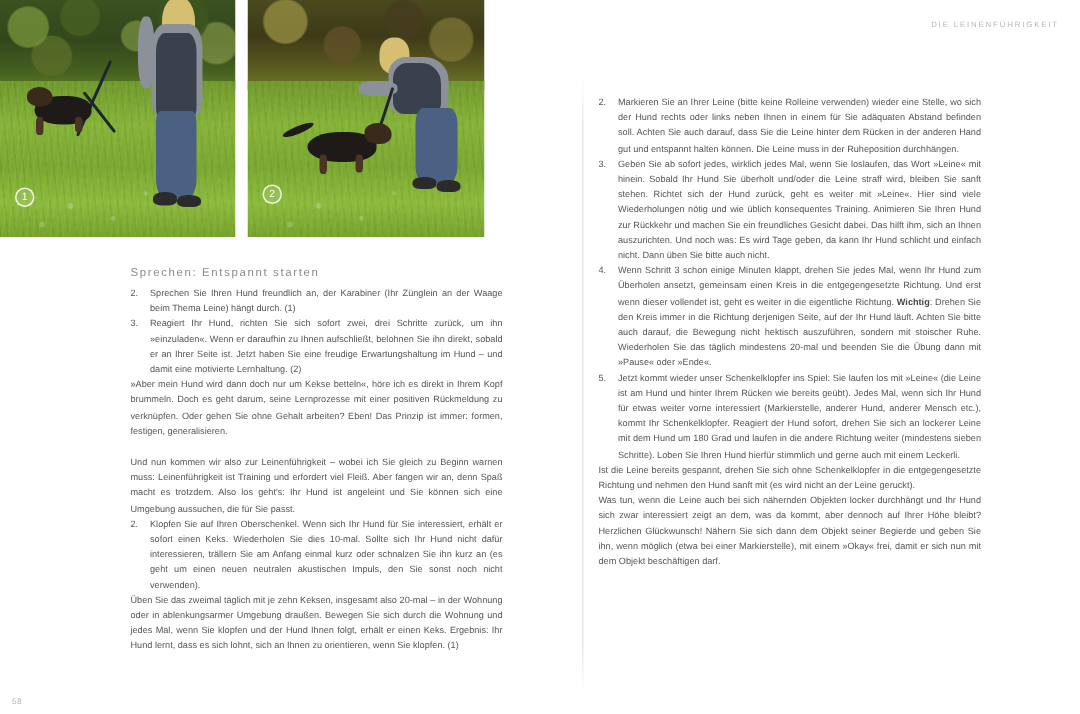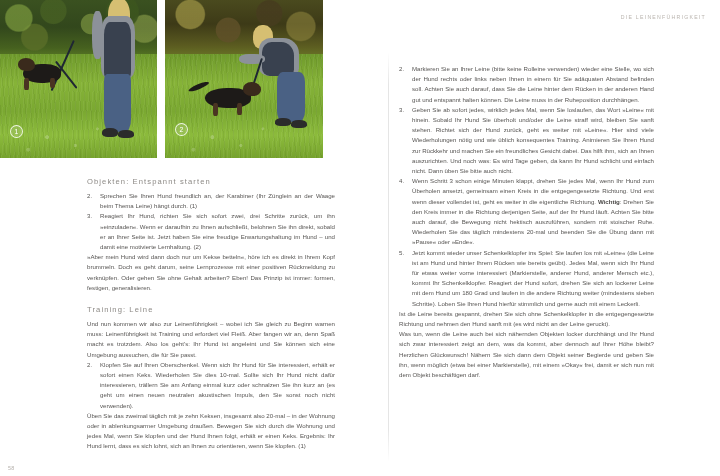--- a/index.html
+++ b/index.html
@@ -241,30 +241,29 @@
     </div>
   </div>
 
   <div class="running-head">DIE LEINENFÜHRIGKEIT</div>
 
   <div class="gutter"></div>
 
   <div class="col left">
 
     <div class="section">
-      <h2 class="section-title">Objekten: Entspannt starten</h2>
+      <h2 class="section-title">Sprechen: Entspannt starten</h2>
       <ol class="steps">
         <li>Sprechen Sie Ihren Hund freundlich an, der Karabiner (Ihr Zünglein an der Waage beim Thema Leine) hängt durch. (1)</li>
         <li>Reagiert Ihr Hund, richten Sie sich sofort zwei, drei Schritte zurück, um ihn »einzuladen«. Wenn er daraufhin zu Ihnen aufschließt, belohnen Sie ihn direkt, sobald er an Ihrer Seite ist. Jetzt haben Sie eine freudige Erwartungshaltung im Hund – und damit eine motivierte Lernhaltung. (2)</li>
       </ol>
       <p class="para">»Aber mein Hund wird dann doch nur um Kekse betteln«, höre ich es direkt in Ihrem Kopf brummeln. Doch es geht darum, seine Lernprozesse mit einer positiven Rückmeldung zu verknüpfen. Oder gehen Sie ohne Gehalt arbeiten? Eben! Das Prinzip ist immer: formen, festigen, generalisieren.</p>
     </div>
 
     <div class="section">
-      <h2 class="section-title">Training: Leine</h2>
       <p class="lead-in">Und nun kommen wir also zur Leinenführigkeit – wobei ich Sie gleich zu Beginn warnen muss: Leinenführigkeit ist Training und erfordert viel Fleiß. Aber fangen wir an, denn Spaß macht es trotzdem. Also los geht's: Ihr Hund ist angeleint und Sie können sich eine Umgebung aussuchen, die für Sie passt.</p>
       <ol class="steps">
         <li>Klopfen Sie auf Ihren Oberschenkel. Wenn sich Ihr Hund für Sie interessiert, erhält er sofort einen Keks. Wiederholen Sie dies 10-mal. Sollte sich Ihr Hund nicht dafür interessieren, trällern Sie am Anfang einmal kurz oder schnalzen Sie ihn kurz an (es geht um einen neuen neutralen akustischen Impuls, den Sie sonst noch nicht verwenden).</li>
       </ol>
       <p class="para">Üben Sie das zweimal täglich mit je zehn Keksen, insgesamt also 20-mal – in der Wohnung oder in ablenkungsarmer Umgebung draußen. Bewegen Sie sich durch die Wohnung und jedes Mal, wenn Sie klopfen und der Hund Ihnen folgt, erhält er einen Keks. Ergebnis: Ihr Hund lernt, dass es sich lohnt, sich an Ihnen zu orientieren, wenn Sie klopfen. (1)</p>
     </div>
 
   </div>
 
   <div class="col right">

